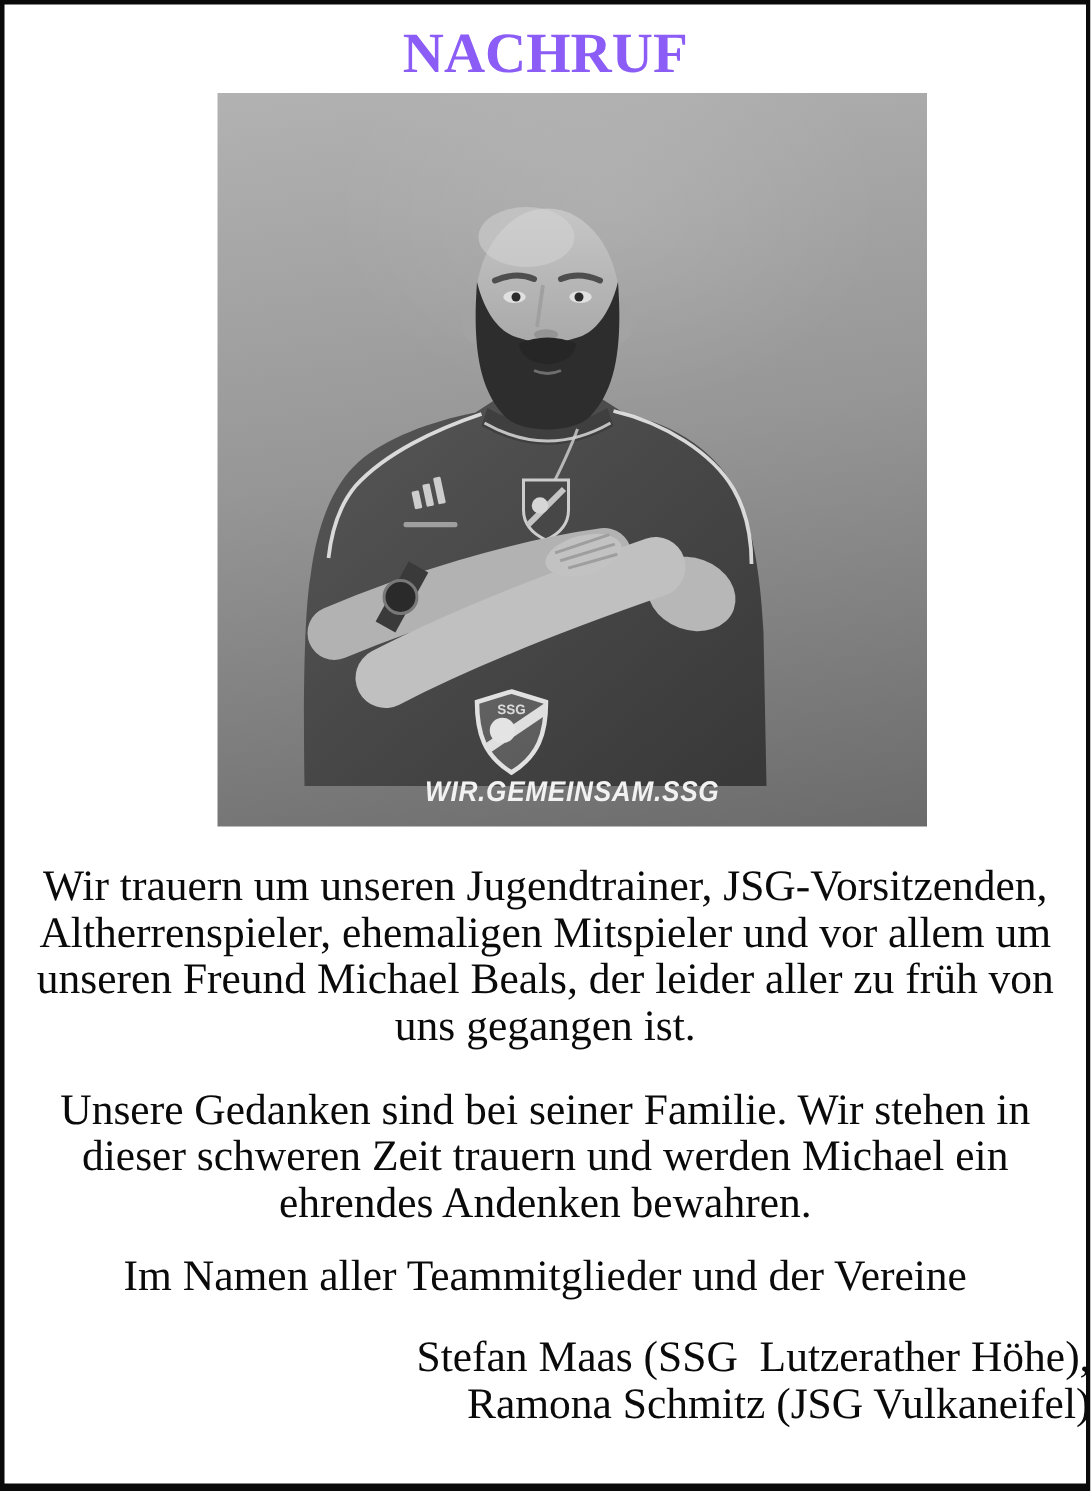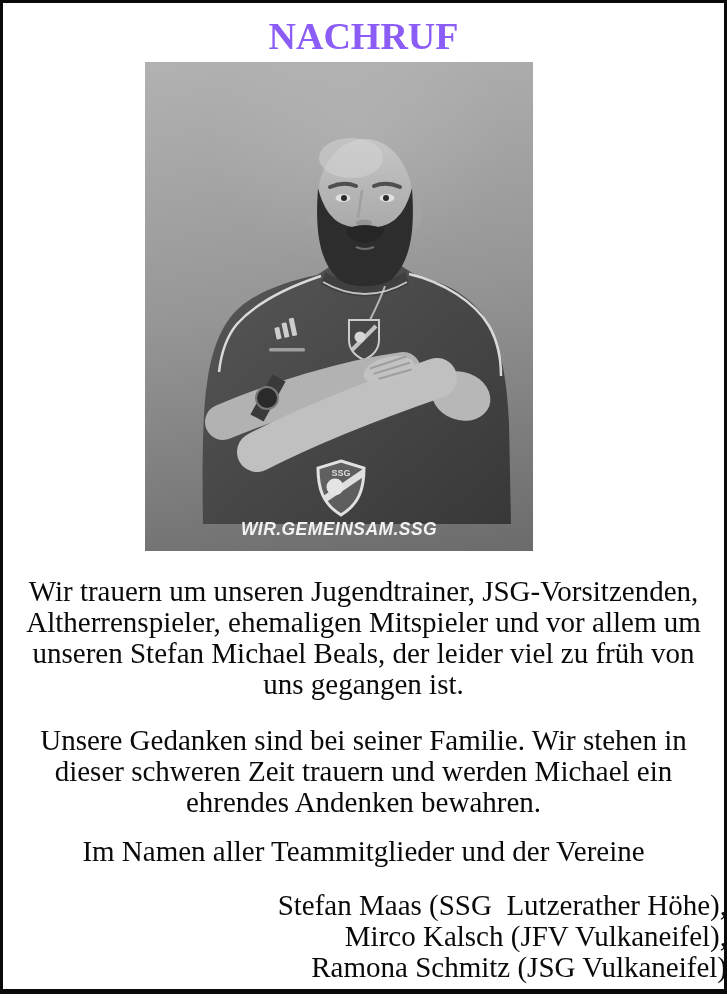--- a/index.html
+++ b/index.html
@@ -23,21 +23,21 @@
     margin: 0;
     text-align: center;
     font-size: 38px;
     font-weight: bold;
     line-height: 38px;
     color: #8b5cf6;
   }
   .photo {
     position: absolute;
     left: 145px; top: 62px;
-    width: 388px; height: 489px;
+    width: 473px; height: 489px;
     background:
       radial-gradient(ellipse 60% 42% at 55% 16%, rgba(255,255,255,0.10), rgba(255,255,255,0) 65%),
       linear-gradient(171deg, #b2b2b2 0%, #969696 48%, #6b6b6b 100%);
     overflow: hidden;
   }
   .photo svg.portrait { position: absolute; left: 0; top: 0; }
   .shield-overlay {
     position: absolute;
     left: 169px; top: 397px;
     width: 54px; height: 58px;
@@ -161,29 +161,28 @@
     <text x="27" y="17" text-anchor="middle" font-family="Liberation Sans, sans-serif" font-size="9" font-weight="bold" fill="#e8e8e8">SSG</text>
   </svg>
 
   <div class="caption">WIR.GEMEINSAM.SSG</div>
 </figure>
 
 <section class="obituary" id="obituary">
     <div class="para">
       <div class="line">Wir trauern um unseren Jugendtrainer, JSG-Vorsitzenden,</div>
       <div class="line">Altherrenspieler, ehemaligen Mitspieler und vor allem um</div>
-      <div class="line">unseren Stefan Michael Beals, der leider viel zu früh von</div>
+      <div class="line">unseren Freund Michael Beals, der leider aller zu früh von</div>
       <div class="line">uns gegangen ist.</div>
     </div>
     <div class="para">
       <div class="line">Unsere Gedanken sind bei seiner Familie. Wir stehen in</div>
       <div class="line">dieser schweren Zeit trauern und werden Michael ein</div>
       <div class="line">ehrendes Andenken bewahren.</div>
     </div>
     <div class="para">
       <div class="line">Im Namen aller Teammitglieder und der Vereine</div>
     </div>
     <div class="para">
       <div class="line">Stefan Maas (SSG&nbsp; Lutzerather Höhe),</div>
-      <div class="line">Mirco Kalsch (JFV Vulkaneifel),</div>
       <div class="line">Ramona Schmitz (JSG Vulkaneifel)</div>
     </div>
   </section>
 
 </body></html>

